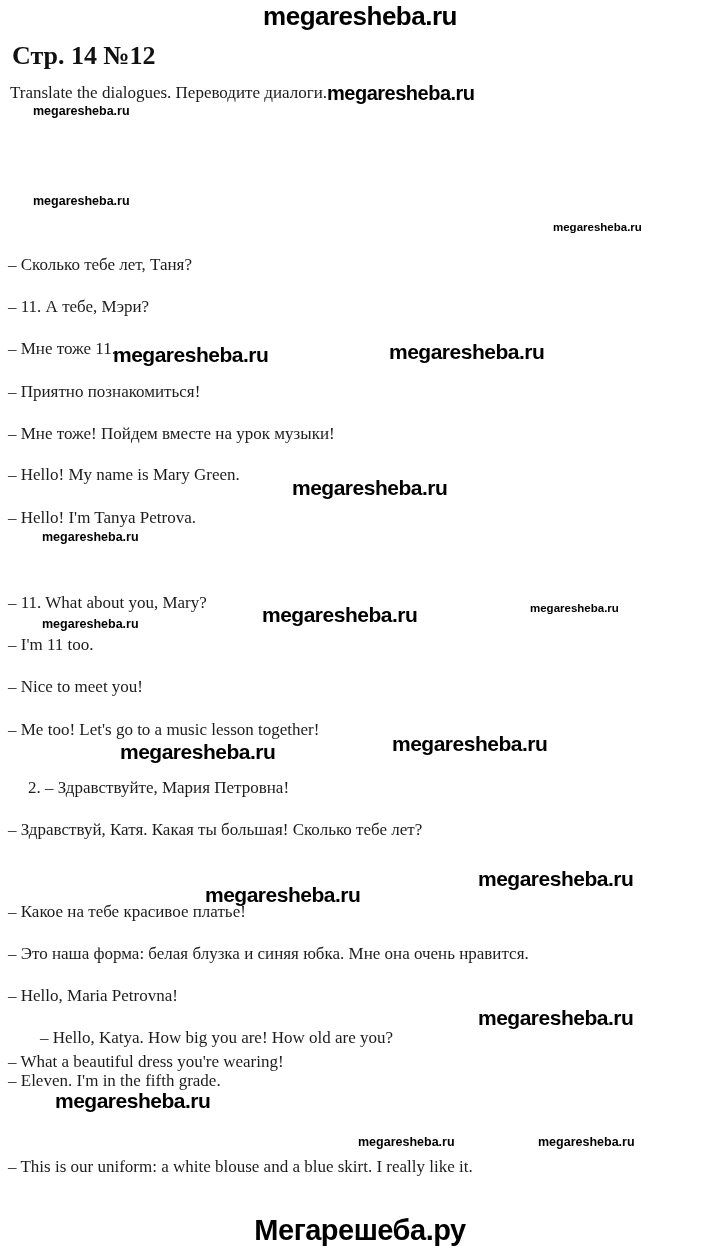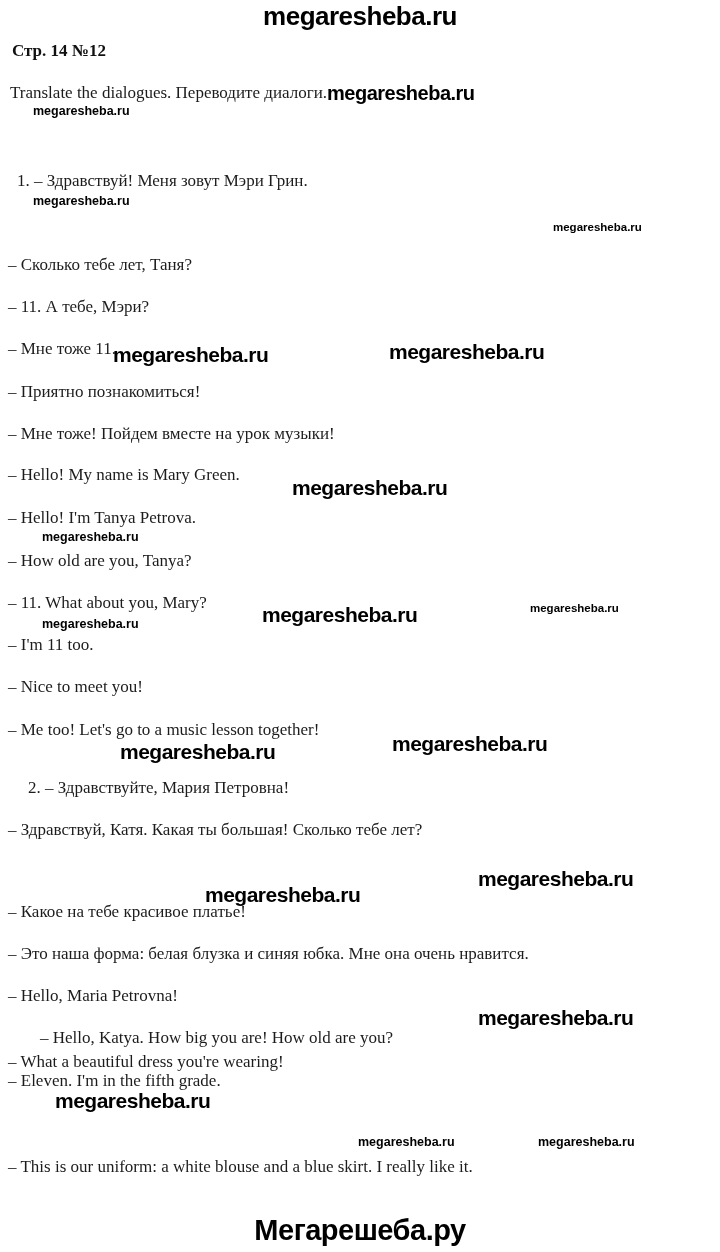--- a/index.html
+++ b/index.html
@@ -47,61 +47,59 @@
     color:#000;
     font-size:21px;
     letter-spacing:-0.5px;
     vertical-align:-2px;
   }
   .wm-inline.task-size{ font-size:20px; }
   .heading{
     position:absolute;
     top:41px;left:12px;
     margin:0;
-    font-size:17px;
+    font-size:26px;
     font-weight:bold;
     font-family:"Liberation Serif","DejaVu Serif",serif;
     color:#111;
   }
 </style>
 </head>
 <body>
 
 <div class="page">
 
   <div class="wm wm-top">megaresheba.ru</div>
   <h1 class="heading">Стр. 14 №12</h1>
 
   <div class="line" style="top:83px;left:10px;">
     <span>Translate the dialogues. Переводите диалоги.</span><span class="wm-inline task-size">megaresheba.ru</span>
   </div>
   <div class="wm wm-sm" style="top:104px;left:33px;">megaresheba.ru</div>
 
-  <div class="line" style="top:171px;left:17px;">1. – Здравствуй! Меня зовут Мэри Грин.</div>
   <div class="wm wm-sm" style="top:194px;left:33px;">megaresheba.ru</div>
 
   <div class="wm wm-xs" style="top:221px;left:553px;">megaresheba.ru</div>
 
   <div class="line" style="top:255px;left:8px;">– Сколько тебе лет, Таня?</div>
   <div class="line" style="top:297px;left:8px;">– 11. А тебе, Мэри?</div>
 
   <div class="line" style="top:339px;left:8px;">– Мне тоже 11.</div>
   <div class="wm wm-lg" style="top:343px;left:113px;">megaresheba.ru</div>
   <div class="wm wm-lg" style="top:340px;left:389px;">megaresheba.ru</div>
 
   <div class="line" style="top:382px;left:8px;">– Приятно познакомиться!</div>
   <div class="line" style="top:424px;left:8px;">– Мне тоже! Пойдем вместе на урок музыки!</div>
 
   <div class="line" style="top:465px;left:8px;">– Hello! My name is Mary Green.</div>
   <div class="wm wm-lg" style="top:476px;left:292px;">megaresheba.ru</div>
 
   <div class="line" style="top:508px;left:8px;">– Hello! I'm Tanya Petrova.</div>
   <div class="wm wm-sm" style="top:530px;left:42px;">megaresheba.ru</div>
 
-  <div class="line" style="top:551px;left:8px;">– How old are you, Tanya?</div>
 
   <div class="line" style="top:593px;left:8px;">– 11. What about you, Mary?</div>
   <div class="wm wm-lg" style="top:603px;left:262px;">megaresheba.ru</div>
   <div class="wm wm-xs" style="top:602px;left:530px;">megaresheba.ru</div>
   <div class="wm wm-sm" style="top:617px;left:42px;">megaresheba.ru</div>
 
   <div class="line" style="top:635px;left:8px;">– I'm 11 too.</div>
   <div class="line" style="top:677px;left:8px;">– Nice to meet you!</div>
   <div class="line" style="top:720px;left:8px;">– Me too! Let's go to a music lesson together!</div>
 

